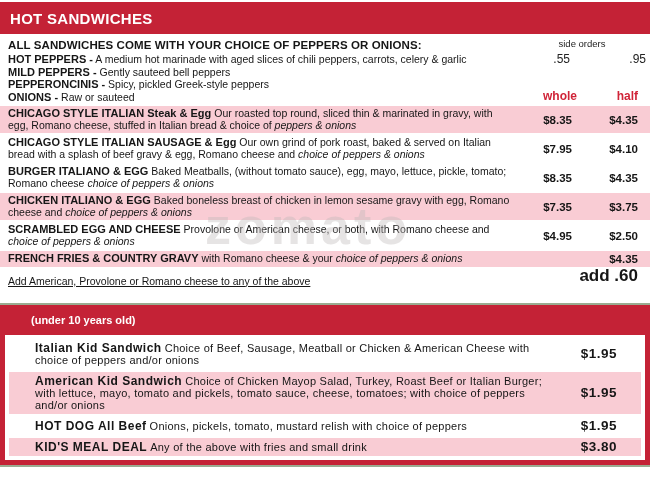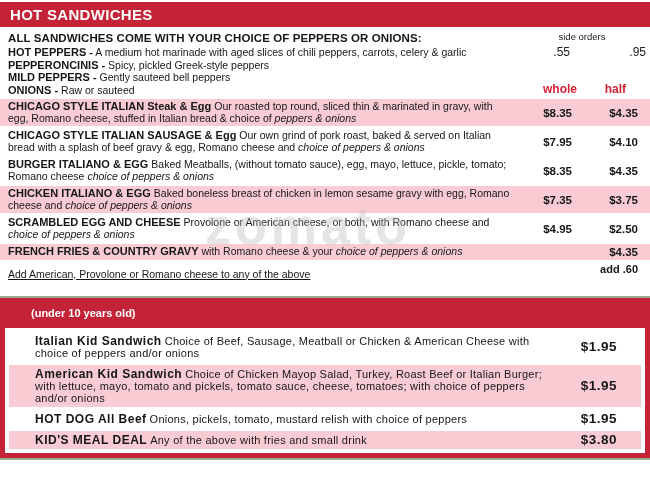--- a/index.html
+++ b/index.html
@@ -10,49 +10,49 @@
     --ink:#161616;
   }
   *{box-sizing:border-box;margin:0;padding:0;}
   body{margin:0;background:#fff;}
   .page{
     position:relative;width:650px;height:483px;overflow:hidden;background:#fff;
     font-family:"Liberation Sans",sans-serif;color:var(--ink);
   }
   
   .top-bar{
-    margin-top:2px;height:25px;background:var(--red);color:#fff;
+    margin-top:2px;height:32px;background:var(--red);color:#fff;
     display:flex;align-items:center;padding-left:10px;
     font-size:15px;font-weight:bold;letter-spacing:.3px;
   }
   
   .intro{position:relative;height:70px;padding:5px 8px 0 8px;}
   .intro .headline{font-size:11.5px;font-weight:bold;letter-spacing:.1px;margin-bottom:2px;}
   .opt-line{font-size:10.5px;line-height:12.6px;}
   .opt-line .opt-name{font-weight:bold;font-size:11px;}
   .side-orders{position:absolute;top:4px;right:8px;width:120px;text-align:center;font-size:9.5px;color:#222;}
   .so-price{position:absolute;font-size:12px;color:#222;}
   .so-55{top:18px;right:80px;}
   .so-95{top:18px;right:4px;}
   .col-label{position:absolute;bottom:1px;font-size:12px;font-weight:bold;color:var(--price-red);}
   .col-whole{right:73px;}
-  .col-half{right:24px;}
+  .col-half{right:12px;}
   
   .items{margin-top:2px;}
   .item-row{position:relative;padding:2px 135px 2px 8px;margin-bottom:2px;min-height:15px;}
   .item-row.pink{background:var(--pink);}
   .item-row p{font-size:10.5px;line-height:11.5px;}
   .item-row .title{font-weight:bold;font-size:11px;margin-right:3px;}
   .item-row .it{font-style:italic;}
   .prices{position:absolute;right:12px;top:50%;transform:translateY(-50%);display:flex;}
   .p-whole{display:inline-block;width:60px;text-align:right;font-weight:bold;font-size:11.5px;}
   .p-half{display:inline-block;width:66px;text-align:right;font-weight:bold;font-size:11.5px;}
   
   .addon{position:relative;padding:6px 135px 2px 8px;font-size:10.5px;line-height:12px;text-decoration:underline;}
-  .addon .addon-price{position:absolute;right:12px;top:1px;font-weight:bold;font-size:11px;}
+  .addon .addon-price{position:absolute;right:12px;top:1px;font-weight:bold;font-size:17px;}
   
   .hairline{height:2px;background:var(--olive);}
   .hairline.top{margin-top:14px;}
   
   .kids{border:5px solid var(--red);border-top:none;background:#fff;}
   .kids-header{
     background:var(--red);color:#fff;height:30px;
     display:flex;align-items:center;padding-left:26px;gap:9px;
   }
   .kids-title{font-family:"Liberation Serif",serif;font-weight:bold;font-size:20px;letter-spacing:.5px;}
@@ -79,26 +79,26 @@
   </div>
 
   <div class="intro">
     <div class="headline">ALL SANDWICHES COME WITH YOUR CHOICE OF PEPPERS OR ONIONS:</div>
     <div id="intro-options">
         <div class="opt-line">
     <span class="opt-name">HOT PEPPERS -</span>
     <span class="opt-desc">A medium hot marinade with aged slices of chili peppers, carrots, celery &amp; garlic</span>
   </div>
         <div class="opt-line">
+    <span class="opt-name">MILD PEPPERS -</span>
+    <span class="opt-desc">Gently sauteed bell peppers</span>
+  </div>
+        <div class="opt-line">
     <span class="opt-name">PEPPERONCINIS -</span>
     <span class="opt-desc">Spicy, pickled Greek-style peppers</span>
-  </div>
-        <div class="opt-line">
-    <span class="opt-name">MILD PEPPERS -</span>
-    <span class="opt-desc">Gently sauteed bell peppers</span>
   </div>
         <div class="opt-line">
     <span class="opt-name">ONIONS -</span>
     <span class="opt-desc">Raw or sauteed</span>
   </div>
       </div>
 
     <div class="side-orders">side orders</div>
     <div class="so-price so-55">.55</div>
     <div class="so-price so-95">.95</div>

